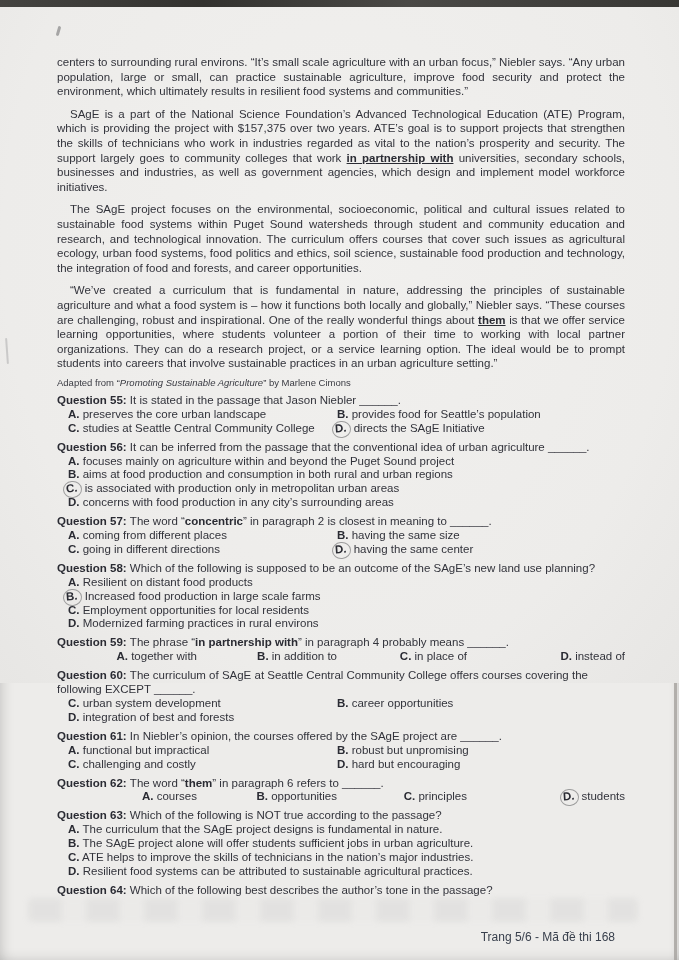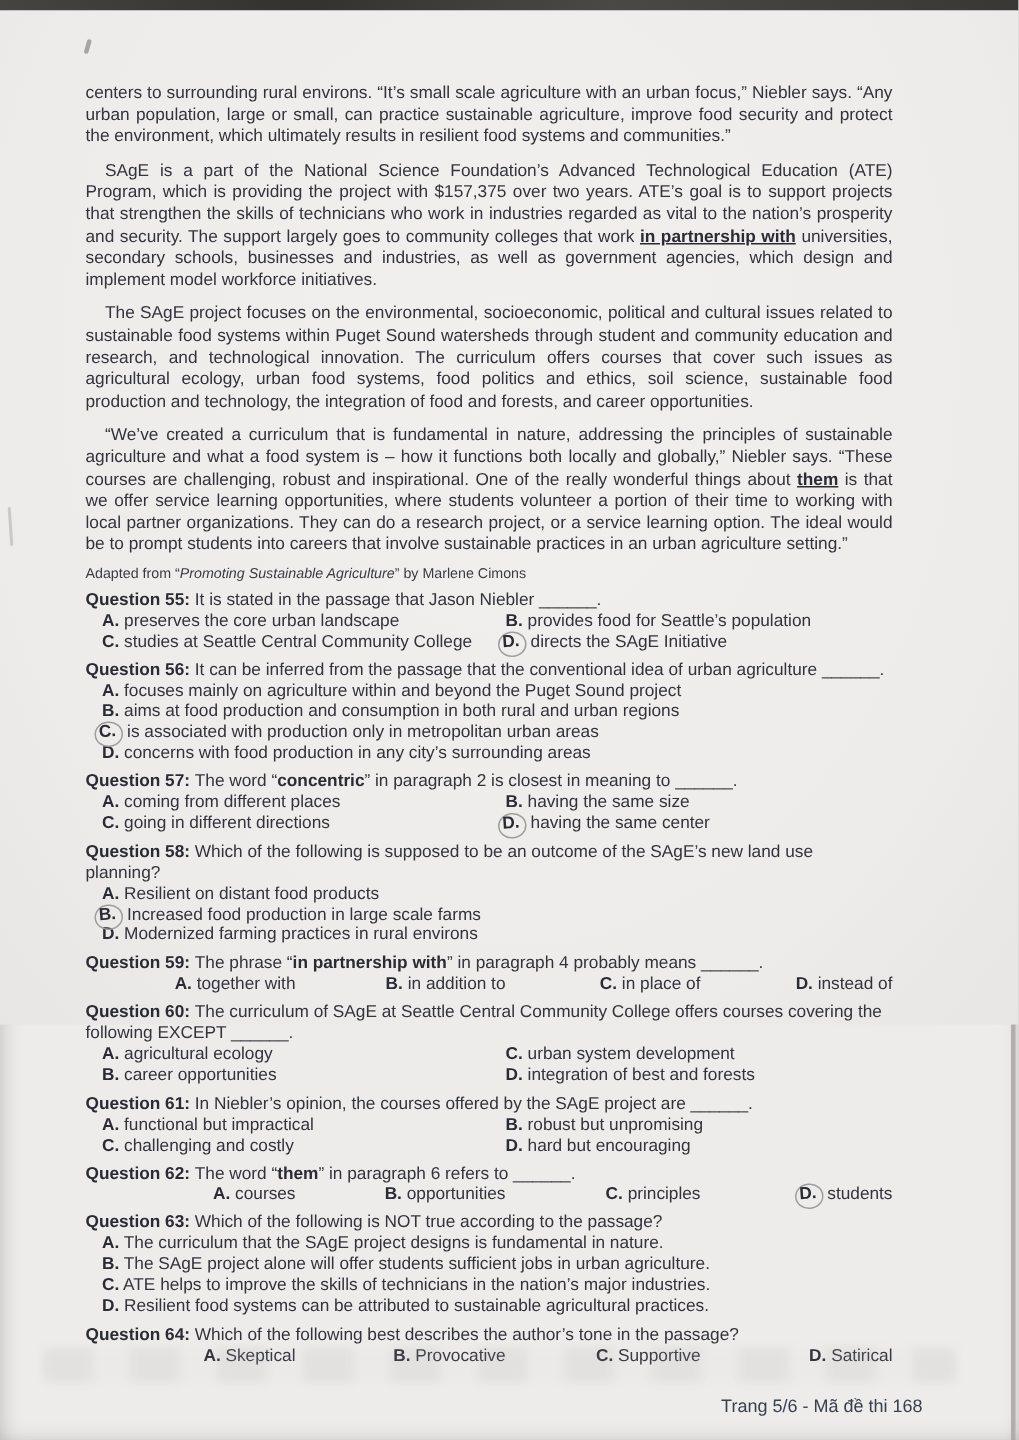--- a/index.html
+++ b/index.html
@@ -13,21 +13,21 @@
   .topband{position:absolute;top:0;left:0;width:679px;height:7px;background:linear-gradient(90deg,#454441,#33322f 30%,#4a4946 60%,#383734);}
   .rightedge{position:absolute;top:7px;right:2px;width:3px;height:953px;background:#a5a19d;opacity:.8;}
   .pencil-mark{position:absolute;top:26px;left:57px;width:3px;height:10px;background:#8d8d8d;border-radius:2px;transform:rotate(16deg);opacity:.75;}
   .edge-tick{position:absolute;left:6px;top:338px;width:2px;height:26px;background:#b3b3b3;opacity:.6;border-radius:2px;transform:rotate(-4deg);}
   .ghost-band{
     position:absolute;left:28px;bottom:38px;width:610px;height:24px;border-radius:5px;
     background:repeating-linear-gradient(90deg,rgba(170,170,172,.28) 0 34px,rgba(205,205,207,.10) 34px 58px);
     filter:blur(3px);opacity:.55;
   }
   .paper{position:absolute;top:7px;left:0;width:679px;height:676px;
-    padding:48px 84px 0 57px;box-sizing:border-box;
+    padding:48px 54px 0 57px;box-sizing:border-box;
     background:radial-gradient(ellipse at 50% 35%, #f1f0ee 0%, #edecea 70%, #e7e6e4 100%);
   }
   .para{font-size:11.5px;line-height:14.6px;text-align:justify;margin:0 0 8px 0;text-indent:13px;}
   .para:first-child{text-indent:0;}
   .attribution{font-size:9.5px;line-height:12px;text-align:left;margin:-2px 0 3px 0;color:#3a3b43;}
   .question{margin-top:5px;font-size:11.5px;line-height:13.9px;}
   .stem{margin:0;}
   .options{margin-left:11px;}
   .options.two-col{display:grid;grid-template-columns:269px 1fr;}
   .options.four-col{display:grid;grid-template-columns:129px 140px 130px 1fr;text-align:right;}
@@ -85,36 +85,36 @@
           <div class="option"><span class="letter">B.</span> <span>having the same size</span></div>
           <div class="option"><span class="letter">C.</span> <span>going in different directions</span></div>
           <div class="option"><span class="letter circled">D.</span> <span>having the same center</span></div>
         </div>
       </div>
       <div class="question">
         <p class="stem"><span class="b">Question 58: </span><span>Which of the following is supposed to be an outcome of the SAgE’s new land use planning?</span></p>
         <div class="options list">
           <div class="option"><span class="letter">A.</span> <span>Resilient on distant food products</span></div>
           <div class="option"><span class="letter circled">B.</span> <span>Increased food production in large scale farms</span></div>
+          <div class="option"><span class="letter">C.</span> <span>Employment opportunities for local residents</span></div>
           <div class="option"><span class="letter">D.</span> <span>Modernized farming practices in rural environs</span></div>
         </div>
       </div>
       <div class="question">
         <p class="stem"><span class="b">Question 59: </span><span>The phrase “</span><span class="b">in partnership with</span><span>” in paragraph 4 probably means ______.</span></p>
         <div class="options four-col">
           <div class="option"><span class="letter">A.</span> <span>together with</span></div>
           <div class="option"><span class="letter">B.</span> <span>in addition to</span></div>
           <div class="option"><span class="letter">C.</span> <span>in place of</span></div>
           <div class="option"><span class="letter">D.</span> <span>instead of</span></div>
         </div>
       </div>
       <div class="question">
         <p class="stem"><span class="b">Question 60: </span><span>The curriculum of SAgE at Seattle Central Community College offers courses covering the following EXCEPT ______.</span></p>
         <div class="options two-col">
-          <div class="option"><span class="letter">A.</span> <span>agricultural ecology</span></div>
           <div class="option"><span class="letter">C.</span> <span>urban system development</span></div>
           <div class="option"><span class="letter">B.</span> <span>career opportunities</span></div>
           <div class="option"><span class="letter">D.</span> <span>integration of best and forests</span></div>
         </div>
       </div>
       <div class="question">
         <p class="stem"><span class="b">Question 61: </span><span>In Niebler’s opinion, the courses offered by the SAgE project are ______.</span></p>
         <div class="options two-col">
           <div class="option"><span class="letter">A.</span> <span>functional but impractical</span></div>
           <div class="option"><span class="letter">B.</span> <span>robust but unpromising</span></div>
@@ -135,26 +135,20 @@
         <p class="stem"><span class="b">Question 63: </span><span>Which of the following is NOT true according to the passage?</span></p>
         <div class="options list">
           <div class="option"><span class="letter">A.</span> <span>The curriculum that the SAgE project designs is fundamental in nature.</span></div>
           <div class="option"><span class="letter">B.</span> <span>The SAgE project alone will offer students sufficient jobs in urban agriculture.</span></div>
           <div class="option"><span class="letter">C.</span> <span>ATE helps to improve the skills of technicians in the nation’s major industries.</span></div>
           <div class="option"><span class="letter">D.</span> <span>Resilient food systems can be attributed to sustainable agricultural practices.</span></div>
         </div>
       </div>
       <div class="question">
         <p class="stem"><span class="b">Question 64: </span><span>Which of the following best describes the author’s tone in the passage?</span></p>
-        <div class="options four-col">
-          <div class="option"><span class="letter">A.</span> <span>Skeptical</span></div>
-          <div class="option"><span class="letter">B.</span> <span>Provocative</span></div>
-          <div class="option"><span class="letter">C.</span> <span>Supportive</span></div>
-          <div class="option"><span class="letter">D.</span> <span>Satirical</span></div>
-        </div>
       </div>
     </div>
 </div>
 
 <div class="pencil-mark"></div>
 <div class="edge-tick"></div>
 <div class="ghost-band"></div>
 
 <div class="footer">Trang 5/6 - Mã đề thi 168</div>
 

